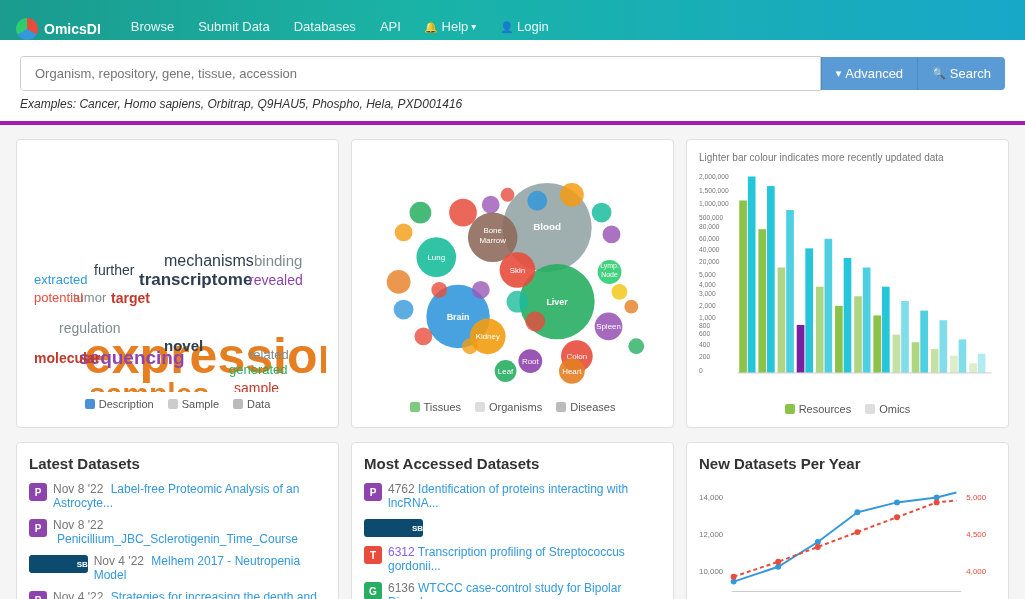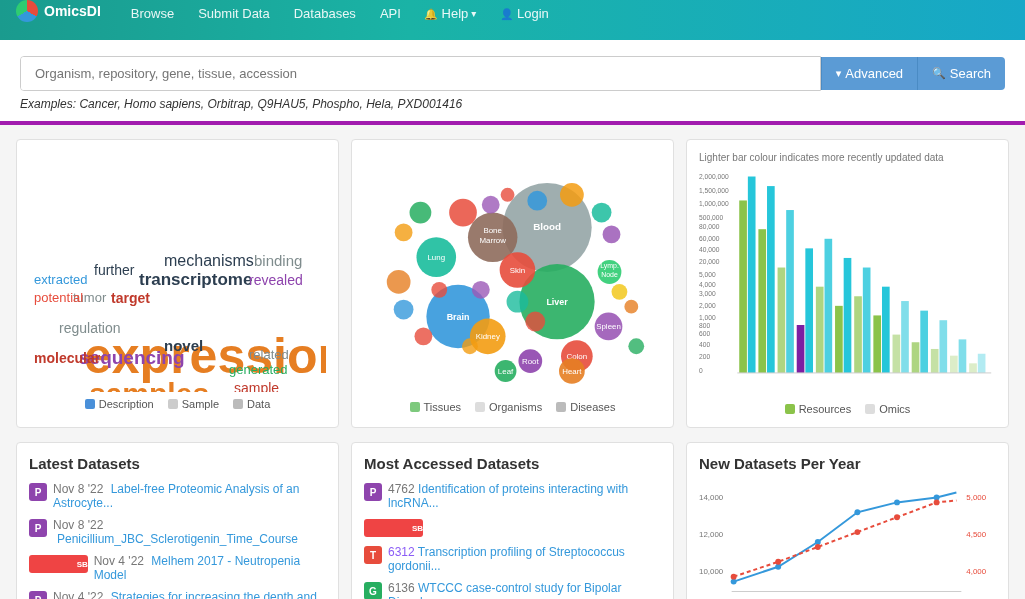--- a/index.html
+++ b/index.html
@@ -1,21 +1,21 @@
 <!DOCTYPE html>
 <html><head>
   <meta charset="utf-8">
   <style>
     * { box-sizing: border-box; margin: 0; padding: 0; }
     body { font-family: 'Helvetica Neue', Arial, sans-serif; font-size: 13px; color: #333; background: #f5f5f5; }
 
     
     nav {
       background: linear-gradient(90deg, #1a9b8e 0%, #1ab3a6 40%, #17a8c8 100%);
-      display: flex; align-items: flex-start; padding: 0 16px; height: 40px;
+      display: flex; align-items: flex-end; padding: 0 16px; height: 40px;
     }
     .nav-logo { display: flex; align-items: center; margin-right: 20px; }
     .nav-logo .logo-circle { width: 22px; height: 22px; border-radius: 50%; background: conic-gradient(#e74c3c 0deg 120deg, #3498db 120deg 240deg, #2ecc71 240deg 360deg); margin-right: 6px; }
     .nav-logo span { color: white; font-weight: bold; font-size: 14px; }
     .nav-links { display: flex; align-items: center; gap: 4px; }
     .nav-links a { color: rgba(255,255,255,0.9); text-decoration: none; padding: 6px 10px; font-size: 13px; border-radius: 3px; }
     .nav-links .help-item { display: flex; align-items: center; gap: 3px; }
     .nav-links .bell-icon::before { content: '🔔'; font-size: 11px; }
     .nav-links .user-icon::before { content: '👤'; font-size: 11px; }
 
@@ -65,21 +65,21 @@
     
     .bottom-row { display: grid; grid-template-columns: 1fr 1fr 1fr; gap: 12px; }
     .bottom-panel { background: white; border: 1px solid #e0e0e0; border-radius: 4px; padding: 12px; }
     .bottom-panel h3 { font-size: 15px; font-weight: 600; margin-bottom: 10px; color: #333; }
 
     
     .dataset-list { list-style: none; }
     .dataset-item { display: flex; align-items: flex-start; gap: 6px; margin-bottom: 8px; font-size: 12px; color: #555; }
     .ds-badge { min-width: 18px; height: 18px; border-radius: 3px; display: flex; align-items: center; justify-content: center; font-size: 10px; font-weight: bold; color: white; margin-top: 1px; }
     .ds-badge.purple { background: #8e44ad; }
-    .ds-badge.sb { background: #ef4444; font-size: 8px; padding-left: 48px; }
+    .ds-badge.sb { background: #0c4a6e; font-size: 8px; padding-left: 48px; }
     .ds-badge.red { background: #e74c3c; }
     .ds-badge.green { background: #27ae60; }
     .ds-date { color: #777; white-space: nowrap; }
 
     
     .line-chart-area { height: 120px; position: relative; }
   </style>
 </head>
 <body>
 

